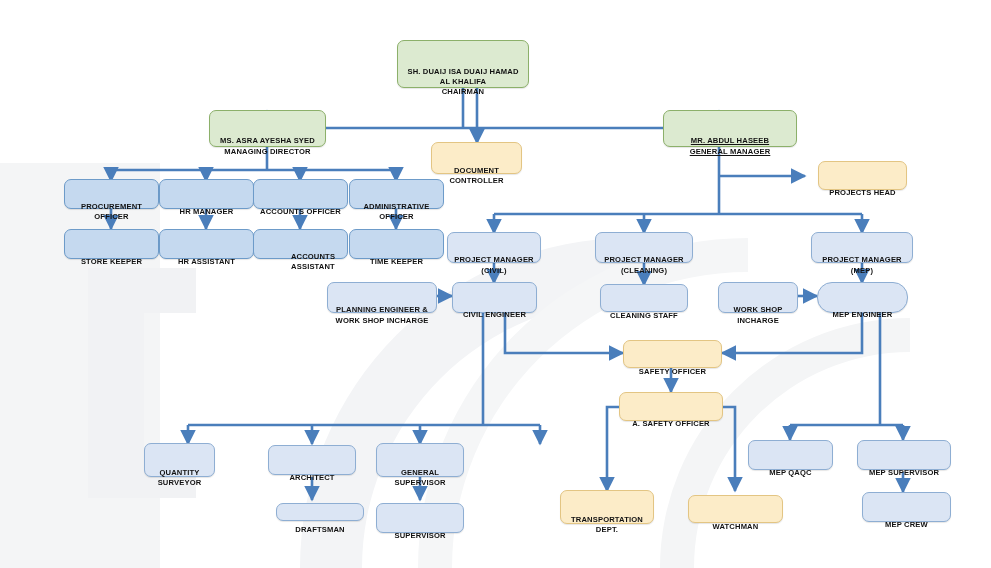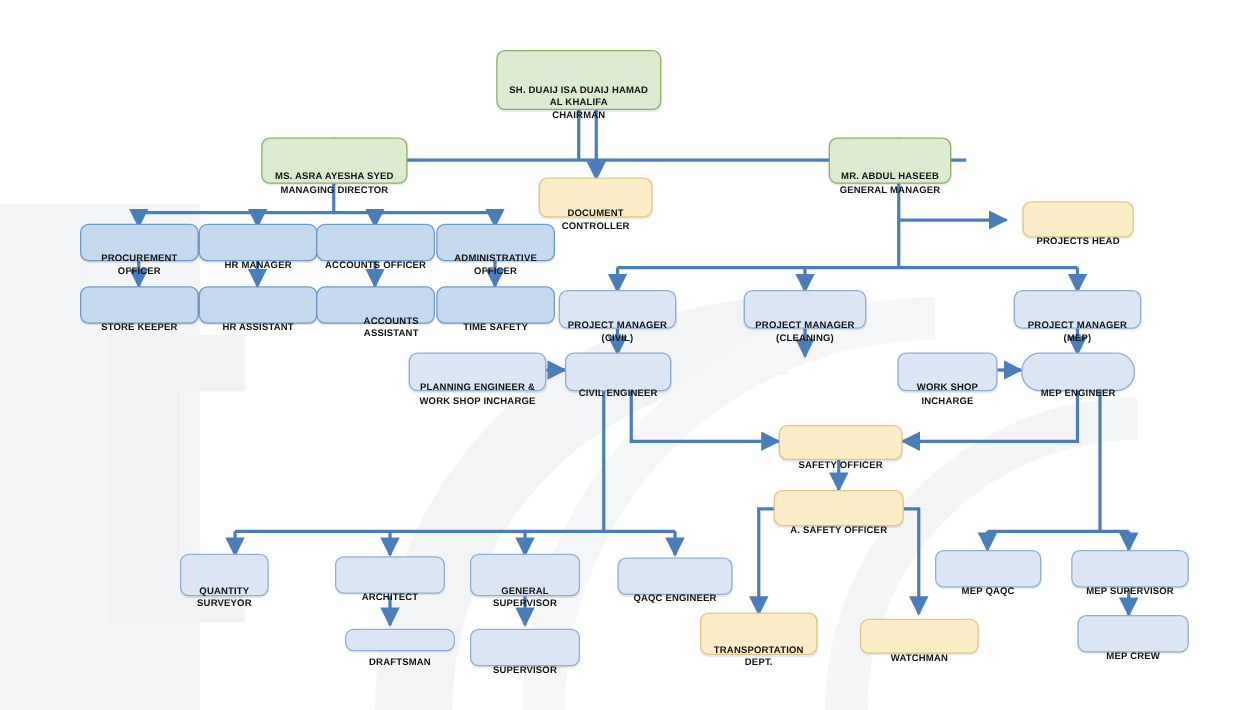--- a/index.html
+++ b/index.html
@@ -156,21 +156,21 @@
     <span>SH. DUAIJ ISA DUAIJ HAMAD
 AL KHALIFA
 CHAIRMAN</span>
   </div>
 
   <div class="node green" style="left:209px; top:110px; width:117px; height:37px;">
     <span>MS. ASRA AYESHA SYED
 MANAGING DIRECTOR</span>
   </div>
 
-  <div class="node green" style="left:663px; top:110px; width:98px; height:37px;">
+  <div class="node green" style="left:663px; top:110px; width:134px; height:37px;text-decoration:underline;">
     <span>MR. ABDUL HASEEB
 GENERAL MANAGER</span>
   </div>
 
   <div class="node cream" style="left:431px; top:142px; width:91px; height:32px;">
     <span>DOCUMENT
 CONTROLLER</span>
   </div>
 
   <div class="node cream" style="left:818px; top:161px; width:89px; height:29px;">
@@ -196,21 +196,21 @@
     <span>STORE KEEPER</span>
   </div>
   <div class="node blue" style="left:159px; top:229px; width:95px; height:30px;">
     <span>HR ASSISTANT</span>
   </div>
   <div class="node blue" style="left:253px; top:229px; width:95px; height:30px;padding-left:28px;">
     <span>ACCOUNTS
 ASSISTANT</span>
   </div>
   <div class="node blue" style="left:349px; top:229px; width:95px; height:30px;">
-    <span>TIME SAFETY</span>
+    <span>TIME KEEPER</span>
   </div>
 
   <div class="node blue2" style="left:447px; top:232px; width:94px; height:31px;">
     <span>PROJECT MANAGER
 (CIVIL)</span>
   </div>
   <div class="node blue2" style="left:595px; top:232px; width:98px; height:31px;">
     <span>PROJECT MANAGER
 (CLEANING)</span>
   </div>
@@ -219,20 +219,23 @@
 (MEP)</span>
   </div>
 
   <div class="node blue2" style="left:327px; top:282px; width:110px; height:31px;">
     <span>PLANNING ENGINEER &amp;
 WORK SHOP INCHARGE</span>
   </div>
   <div class="node blue2" style="left:452px; top:282px; width:85px; height:31px;">
     <span>CIVIL ENGINEER</span>
   </div>
+  <div class="node blue2" style="left:600px; top:284px; width:88px; height:28px;">
+    <span>CLEANING STAFF</span>
+  </div>
   <div class="node blue2" style="left:718px; top:282px; width:80px; height:31px;">
     <span>WORK SHOP
 INCHARGE</span>
   </div>
   <div class="node blue2" style="left:817px; top:282px; width:91px; height:31px;border-radius:15px;">
     <span>MEP ENGINEER</span>
   </div>
 
   <div class="node cream" style="left:623px; top:340px; width:99px; height:28px;">
     <span>SAFETY OFFICER</span>
@@ -245,23 +248,20 @@
     <span>QUANTITY
 SURVEYOR</span>
   </div>
   <div class="node blue2" style="left:268px; top:445px; width:88px; height:30px;">
     <span>ARCHITECT</span>
   </div>
   <div class="node blue2" style="left:376px; top:443px; width:88px; height:34px;">
     <span>GENERAL
 SUPERVISOR</span>
   </div>
-  <div class="node blue2" style="left:494px; top:446px; width:92px; height:30px;">
-    <span>QAQC ENGINEER</span>
-  </div>
 
   <div class="node blue2" style="left:748px; top:440px; width:85px; height:30px;">
     <span>MEP QAQC</span>
   </div>
   <div class="node blue2" style="left:857px; top:440px; width:94px; height:30px;">
     <span>MEP SUPERVISOR</span>
   </div>
 
   <div class="node blue2" style="left:276px; top:503px; width:88px; height:18px;">
     <span>DRAFTSMAN</span>

